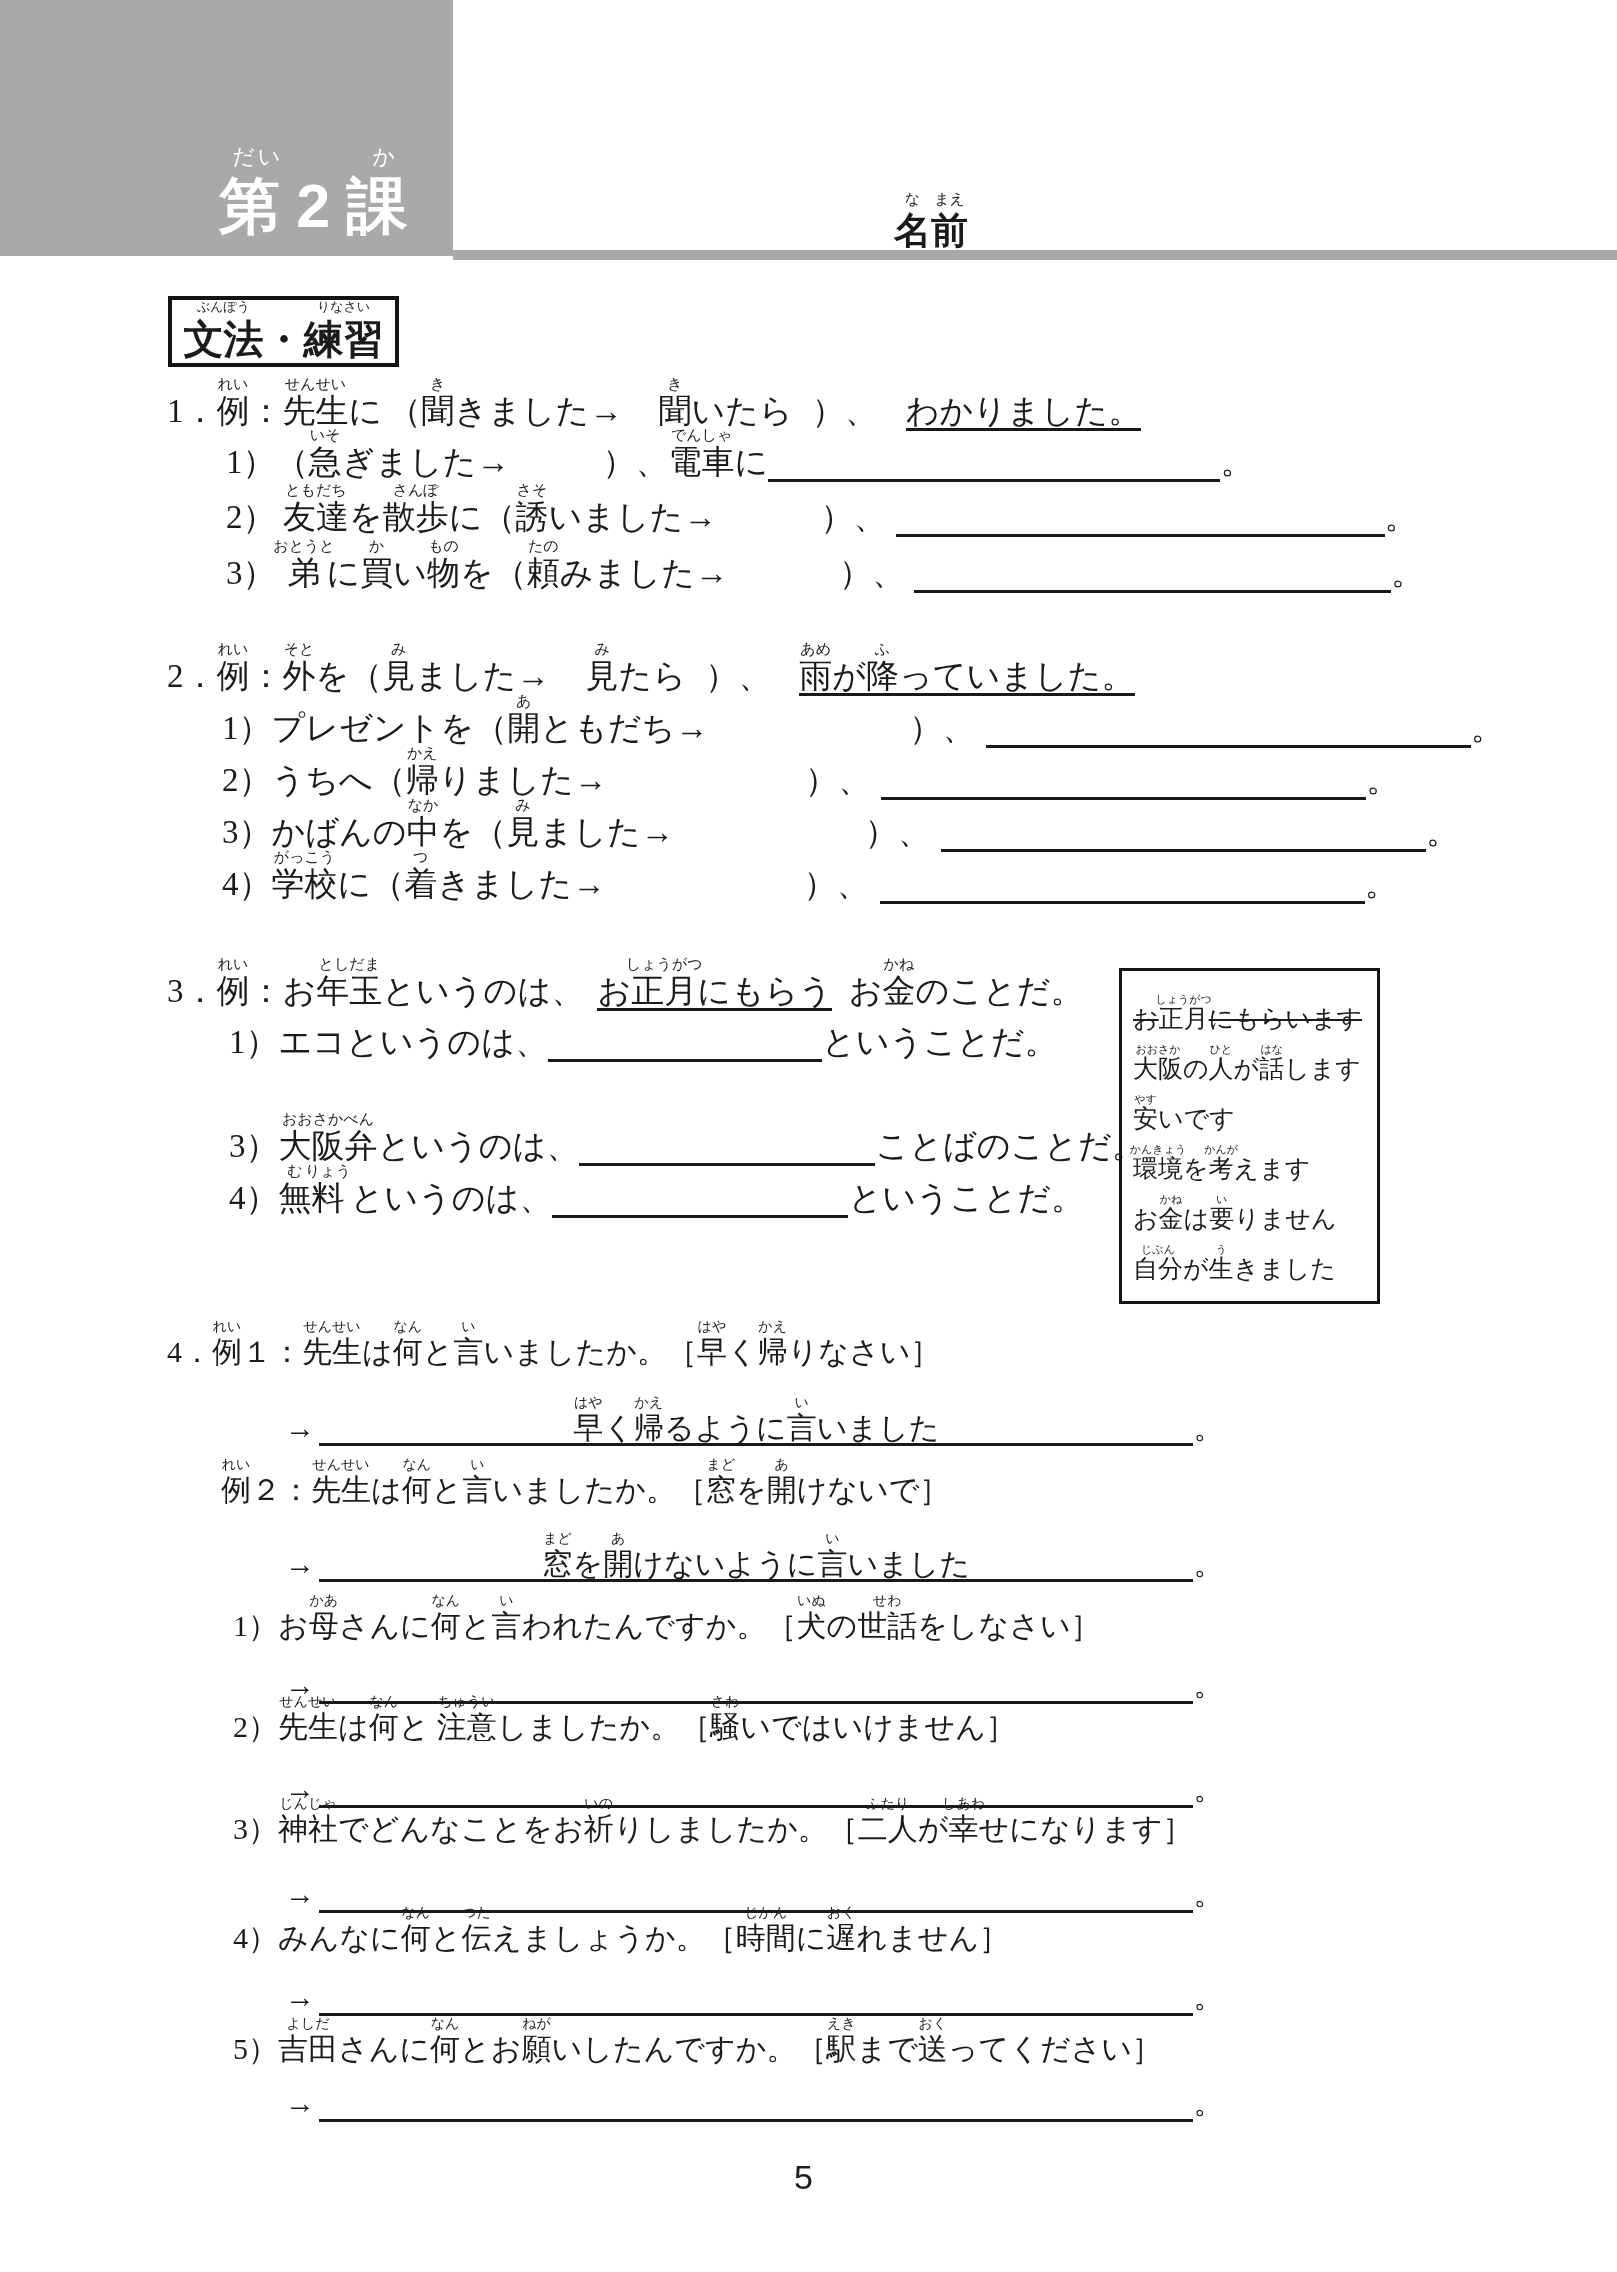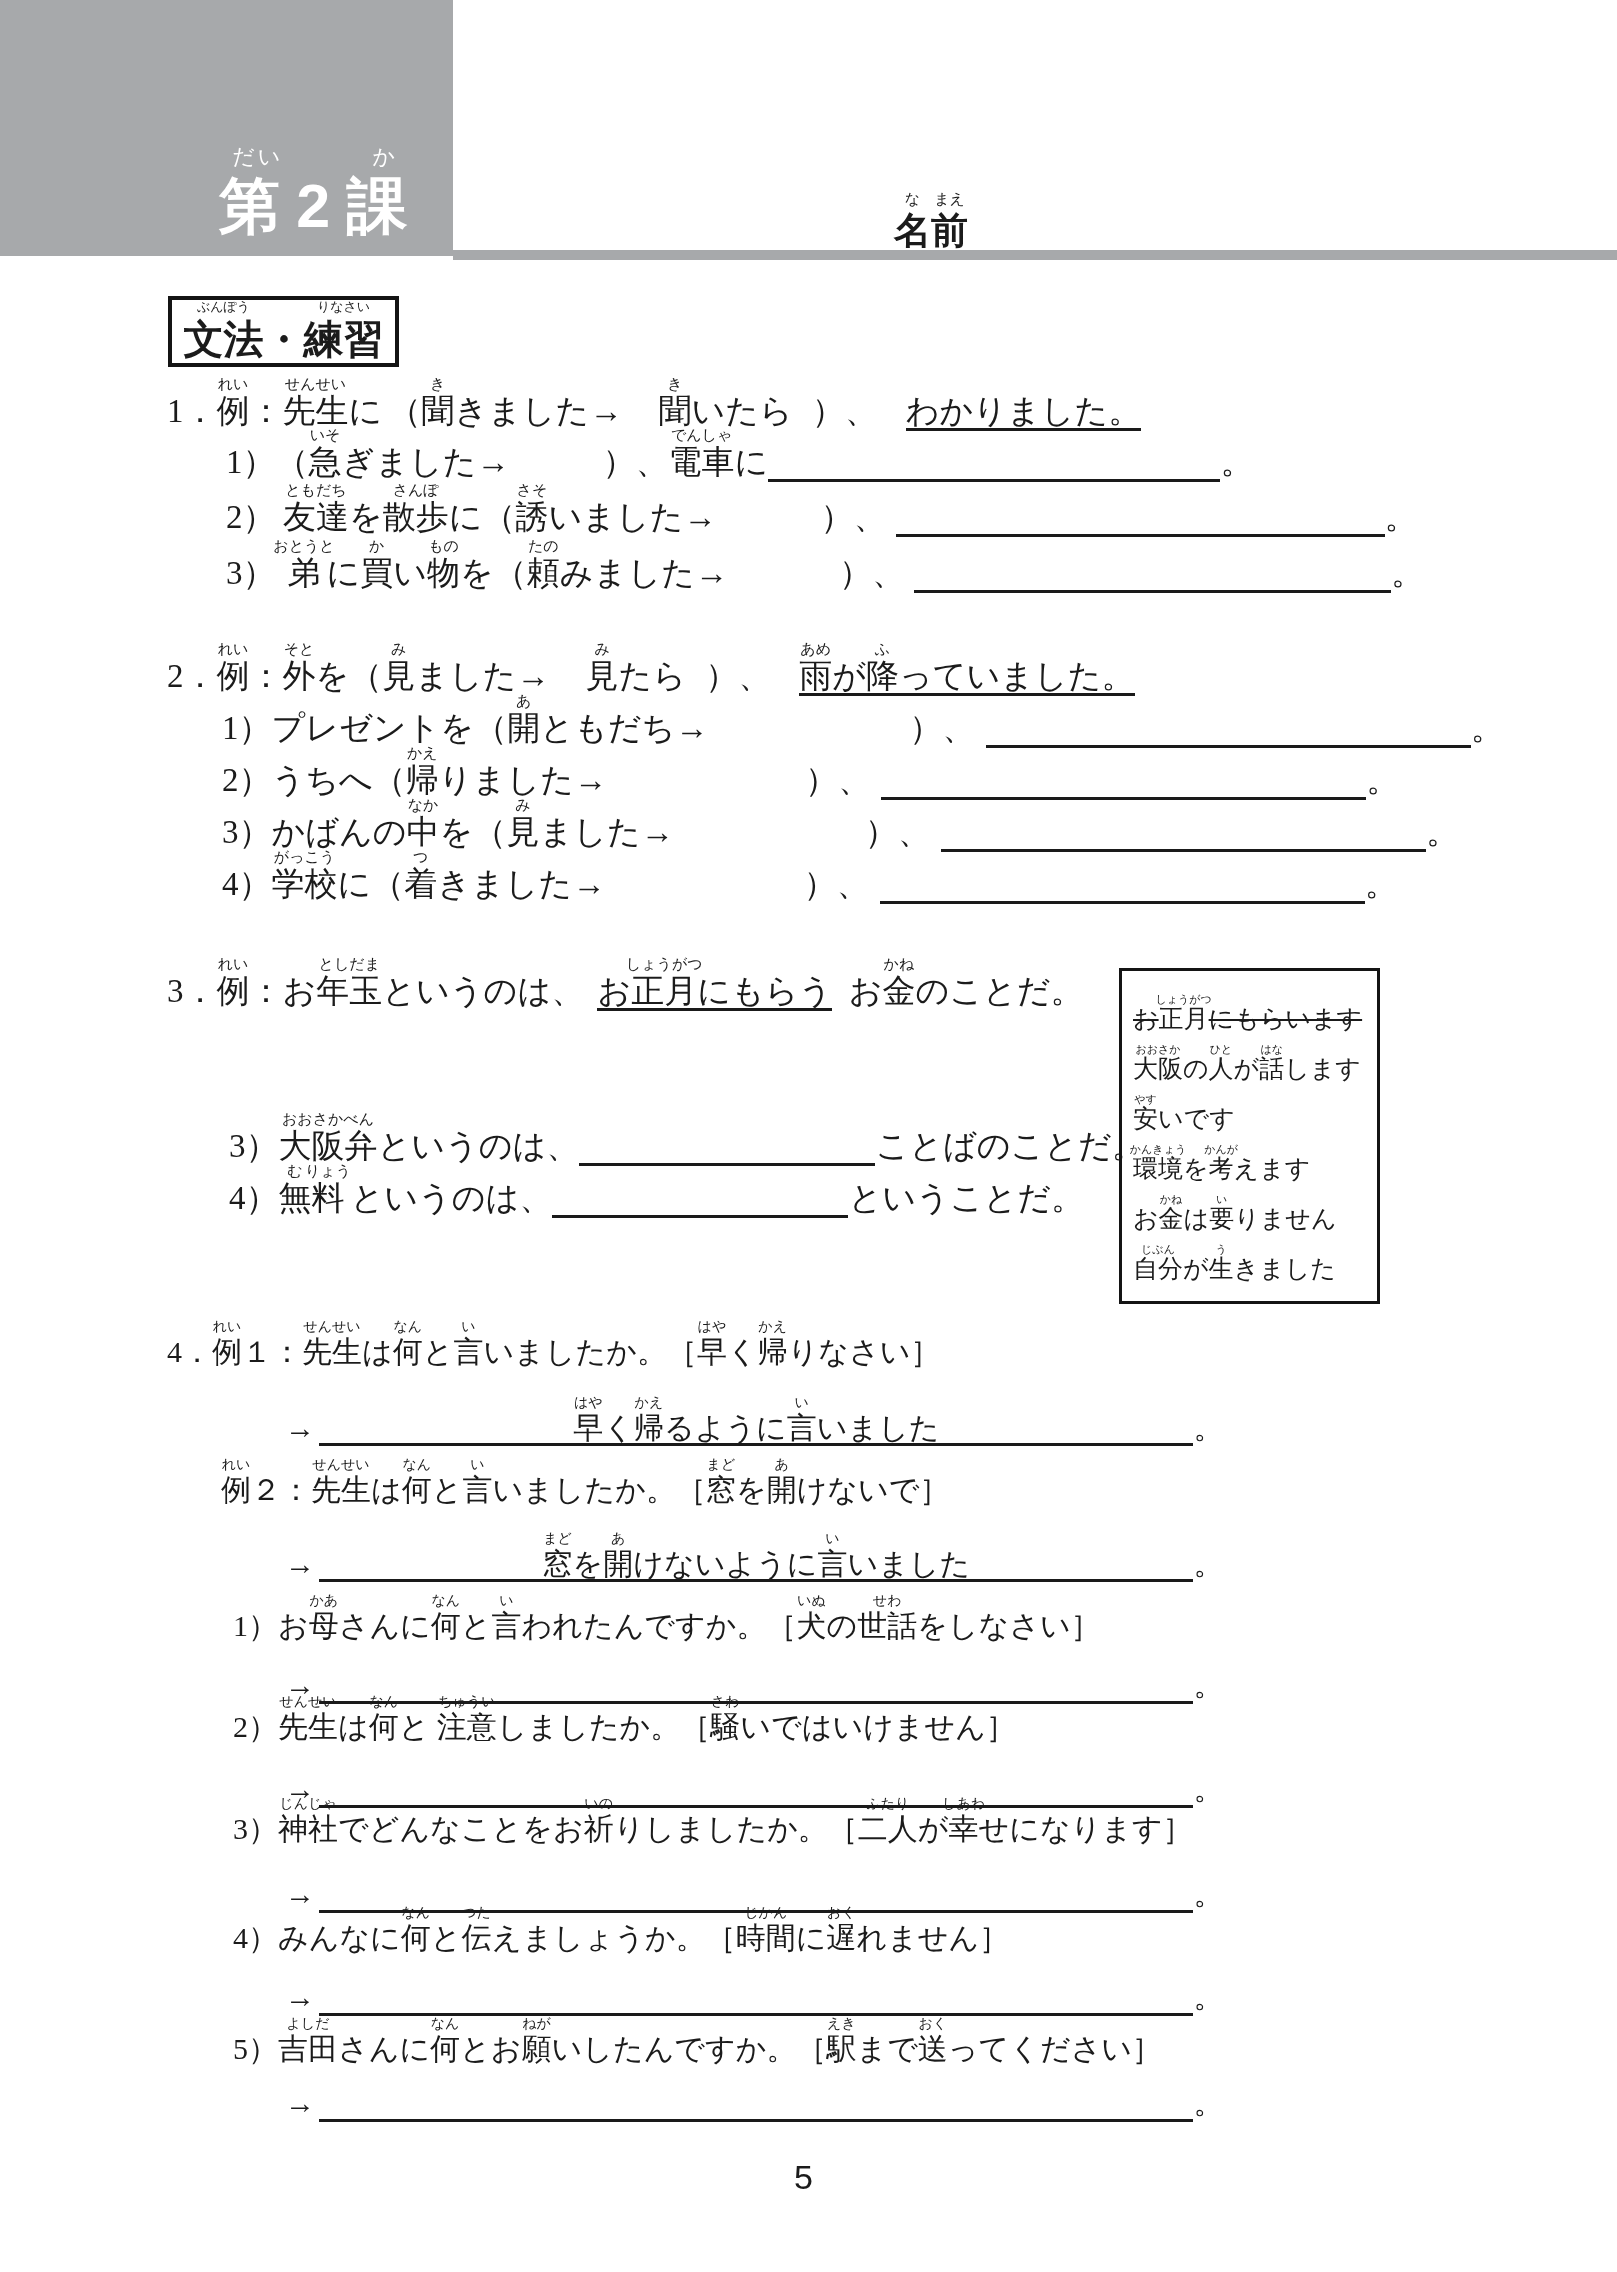--- a/index.html
+++ b/index.html
@@ -81,20 +81,21 @@
   <div class="line" style="left:226px;top:501px"><span class="tx">2）</span><span class="gap" style="width: 7.4px;"></span><span class="rb">友達<span class="rt">ともだち</span></span><span class="tx">を</span><span class="rb">散歩<span class="rt">さんぽ</span></span><span class="tx">に（</span><span class="rb">誘<span class="rt">さそ</span></span><span class="tx">いました→</span><span class="gap" style="width: 104px;"></span><span class="tx">）、</span><span class="gap" style="width: 9px;"></span><span class="blank" style="width: 489px;"></span><span class="tx">。</span></div>
   <div class="line" style="left:226px;top:557px"><span class="tx">3）</span><span class="gap" style="width: 12px;"></span><span class="rb">弟<span class="rt">おとうと</span></span><span class="gap" style="width: 6px;"></span><span class="tx">に</span><span class="rb">買<span class="rt">か</span></span><span class="tx">い</span><span class="rb">物<span class="rt">もの</span></span><span class="tx">を（</span><span class="rb">頼<span class="rt">たの</span></span><span class="tx">みました→</span><span class="gap" style="width: 111px;"></span><span class="tx">）、</span><span class="gap" style="width: 9px;"></span><span class="blank" style="width: 477px;"></span><span class="tx">。</span></div>
 
   <div class="line" style="left:167px;top:660px"><span class="tx">2．</span><span class="rb">例<span class="rt">れい</span></span><span class="tx">：</span><span class="rb">外<span class="rt">そと</span></span><span class="tx">を（</span><span class="rb">見<span class="rt">み</span></span><span class="tx">ました→</span><span class="gap" style="width: 36px;"></span><span class="rb">見<span class="rt">み</span></span><span class="tx">たら</span><span class="gap" style="width: 19px;"></span><span class="tx">）、</span><span class="gap" style="width: 28px;"></span><span class="ul"><span class="rb">雨<span class="rt">あめ</span></span><span class="tx">が</span><span class="rb">降<span class="rt">ふ</span></span><span class="tx">っていました。</span></span></div>
   <div class="line" style="left:222px;top:712px"><span class="tx">1）プレゼントを（</span><span class="rb">開<span class="rt">あ</span></span><span class="tx">ともだち→</span><span class="gap" style="width: 201px;"></span><span class="tx">）、</span><span class="gap" style="width: 10.4px;"></span><span class="blank" style="width: 485px;"></span><span class="tx">。</span></div>
   <div class="line" style="left:222px;top:764px"><span class="tx">2）うちへ（</span><span class="rb">帰<span class="rt">かえ</span></span><span class="tx">りました→</span><span class="gap" style="width: 198px;"></span><span class="tx">）、</span><span class="gap" style="width: 10.4px;"></span><span class="blank" style="width: 485px;"></span><span class="tx">。</span></div>
   <div class="line" style="left:222px;top:816px"><span class="tx">3）かばんの</span><span class="rb">中<span class="rt">なか</span></span><span class="tx">を（</span><span class="rb">見<span class="rt">み</span></span><span class="tx">ました→</span><span class="gap" style="width: 191px;"></span><span class="tx">）、</span><span class="gap" style="width: 10.4px;"></span><span class="blank" style="width: 485px;"></span><span class="tx">。</span></div>
   <div class="line" style="left:222px;top:868px"><span class="tx">4）</span><span class="rb">学校<span class="rt">がっこう</span></span><span class="tx">に（</span><span class="rb">着<span class="rt">つ</span></span><span class="tx">きました→</span><span class="gap" style="width: 198px;"></span><span class="tx">）、</span><span class="gap" style="width: 10.4px;"></span><span class="blank" style="width: 485px;"></span><span class="tx">。</span></div>
 
   <div class="line" style="left:167px;top:975px"><span class="tx">3．</span><span class="rb">例<span class="rt">れい</span></span><span class="tx">：</span><span class="tx">お</span><span class="rb">年玉<span class="rt">としだま</span></span><span class="tx">というのは、</span><span class="gap" style="width: 13.3px;"></span><span class="ul"><span class="tx">お</span><span class="rb">正月<span class="rt">しょうがつ</span></span><span class="tx">にもらう</span></span><span class="gap" style="width: 16.3px;"></span><span class="tx">お</span><span class="rb">金<span class="rt">かね</span></span><span class="tx">のことだ。</span></div>
+  <div class="line" style="left:229px;top:1026px"><span class="tx">1）エコというのは、</span><span class="blank" style="width: 274px;"></span><span class="tx">ということだ。</span></div>
   <div class="line" style="left:229px;top:1130px"><span class="tx">3）</span><span class="rb">大阪弁<span class="rt">おおさかべん</span></span><span class="tx">というのは、</span><span class="blank" style="width: 296px;"></span><span class="tx">ことばのことだ。</span></div>
   <div class="line" style="left:229px;top:1182px"><span class="tx">4）</span><span class="rb">無<span class="rt">む</span></span><span class="rb">料<span class="rt">りょう</span></span><span class="gap" style="width: 6px;"></span><span class="tx">というのは、</span><span class="blank" style="width: 296px;"></span><span class="tx">ということだ。</span></div>
 
   <div class="hint">
     <div class="hline">
         <span class="st"><span class="tx">お</span><span class="rb">正月<span class="rt">しょうがつ</span></span><span class="tx">にもらいます</span></span>
       </div>
     <div class="hline">
         <span class="rb">大阪<span class="rt">おおさか</span></span>
         <span class="tx">の</span>

